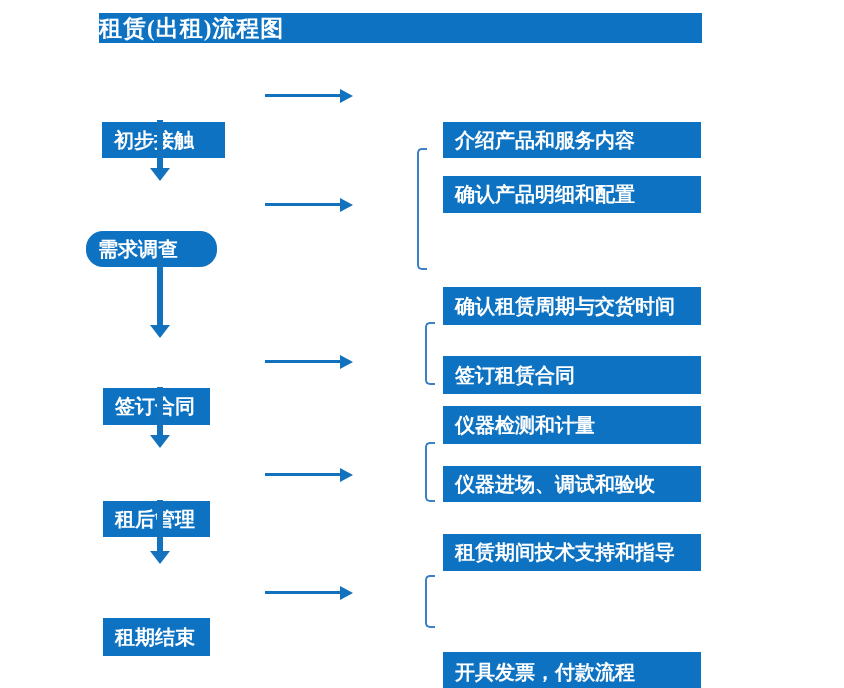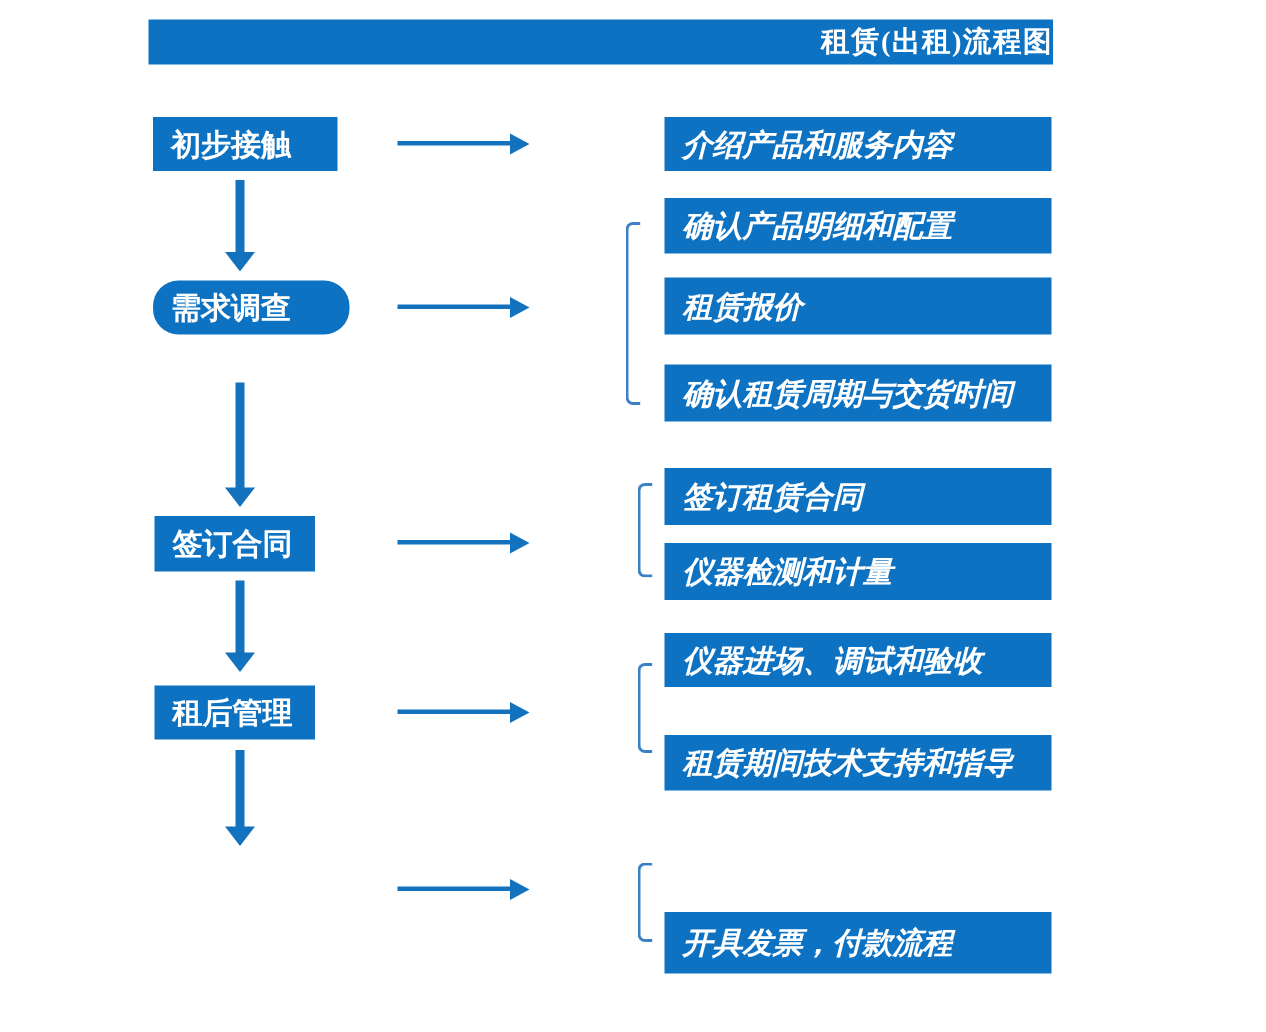--- a/index.html
+++ b/index.html
@@ -14,31 +14,31 @@
     position:relative;width:844px;height:688px;background:var(--bg);
     font-family:"Liberation Serif", serif;overflow:hidden;
   }
   .box{
     position:absolute;background:var(--accent);color:var(--text-on-accent);
     font-weight:bold;font-size:20px;box-sizing:border-box;
     display:flex;align-items:center;
   }
   .title-bar{
     left:99px;top:13px;width:603px;height:30px;
-    justify-content:flex-end;font-size:19px;letter-spacing:1px;
+    justify-content:flex-start;font-size:23px;letter-spacing:1px;
   }
-  .step,.task{padding-left:12px;}
+  .step,.task{padding-left:12px;margin-top:44px;}
   
   .s1{left:102px;top:78px;width:123px;height:36px;}
-  .s2{left:102px;top:187px;width:131px;height:36px;border-radius:17px;}
+  .s2{left:86px;top:187px;width:131px;height:36px;border-radius:17px;}
   .s3{left:103px;top:344px;width:107px;height:37px;}
   .s4{left:103px;top:457px;width:107px;height:36px;}
   .s5{left:103px;top:574px;width:107px;height:38px;}
   
-  .task{left:443px;width:258px;font-style:italic;}
+  .task{left:443px;width:258px;}
   .t0{top:78px;height:36px;}
   .t1{top:132px;height:37px;}
   .t2{top:185px;height:38px;}
   .t3{top:243px;height:38px;}
   .t4{top:312px;height:38px;}
   .t5{top:362px;height:38px;}
   .t6{top:422px;height:36px;}
   .t7{top:490px;height:37px;}
   .t8{top:558px;height:38px;}
   .t9{top:608px;height:41px;}
@@ -71,20 +71,21 @@
 <div class="canvas">
 
   <div class="box title-bar">
     <span>租赁(出租)流程图</span>
   </div>
 
   <div class="box step s1">初步接触</div>
   <div class="box step s2">需求调查</div>
   <div class="box step s4">租后管理</div>
   <div class="box step s3">签订合同</div>
+  <div class="box step s5">租期结束</div>
 
   <div class="arrow-down v1">
       <div class="shaft"></div>
       <div class="head"></div>
     </div>
   <div class="arrow-down v2">
       <div class="shaft"></div>
       <div class="head"></div>
     </div>
   <div class="arrow-down v3">
@@ -117,21 +118,20 @@
       <div class="head"></div>
     </div>
 
   <div class="bracket b1"></div>
   <div class="bracket b2"></div>
   <div class="bracket b3"></div>
   <div class="bracket b4"></div>
 
   <div class="box task t0">介绍产品和服务内容</div>
   <div class="box task t1">确认产品明细和配置</div>
-  <div class="box task t2">租赁报价</div>
   <div class="box task t3">确认租赁周期与交货时间</div>
   <div class="box task t4">签订租赁合同</div>
   <div class="box task t5">仪器检测和计量</div>
   <div class="box task t7">租赁期间技术支持和指导</div>
   <div class="box task t6">仪器进场、调试和验收</div>
   <div class="box task t9">开具发票，付款流程</div>
 
 </div>
 
 </body></html>

